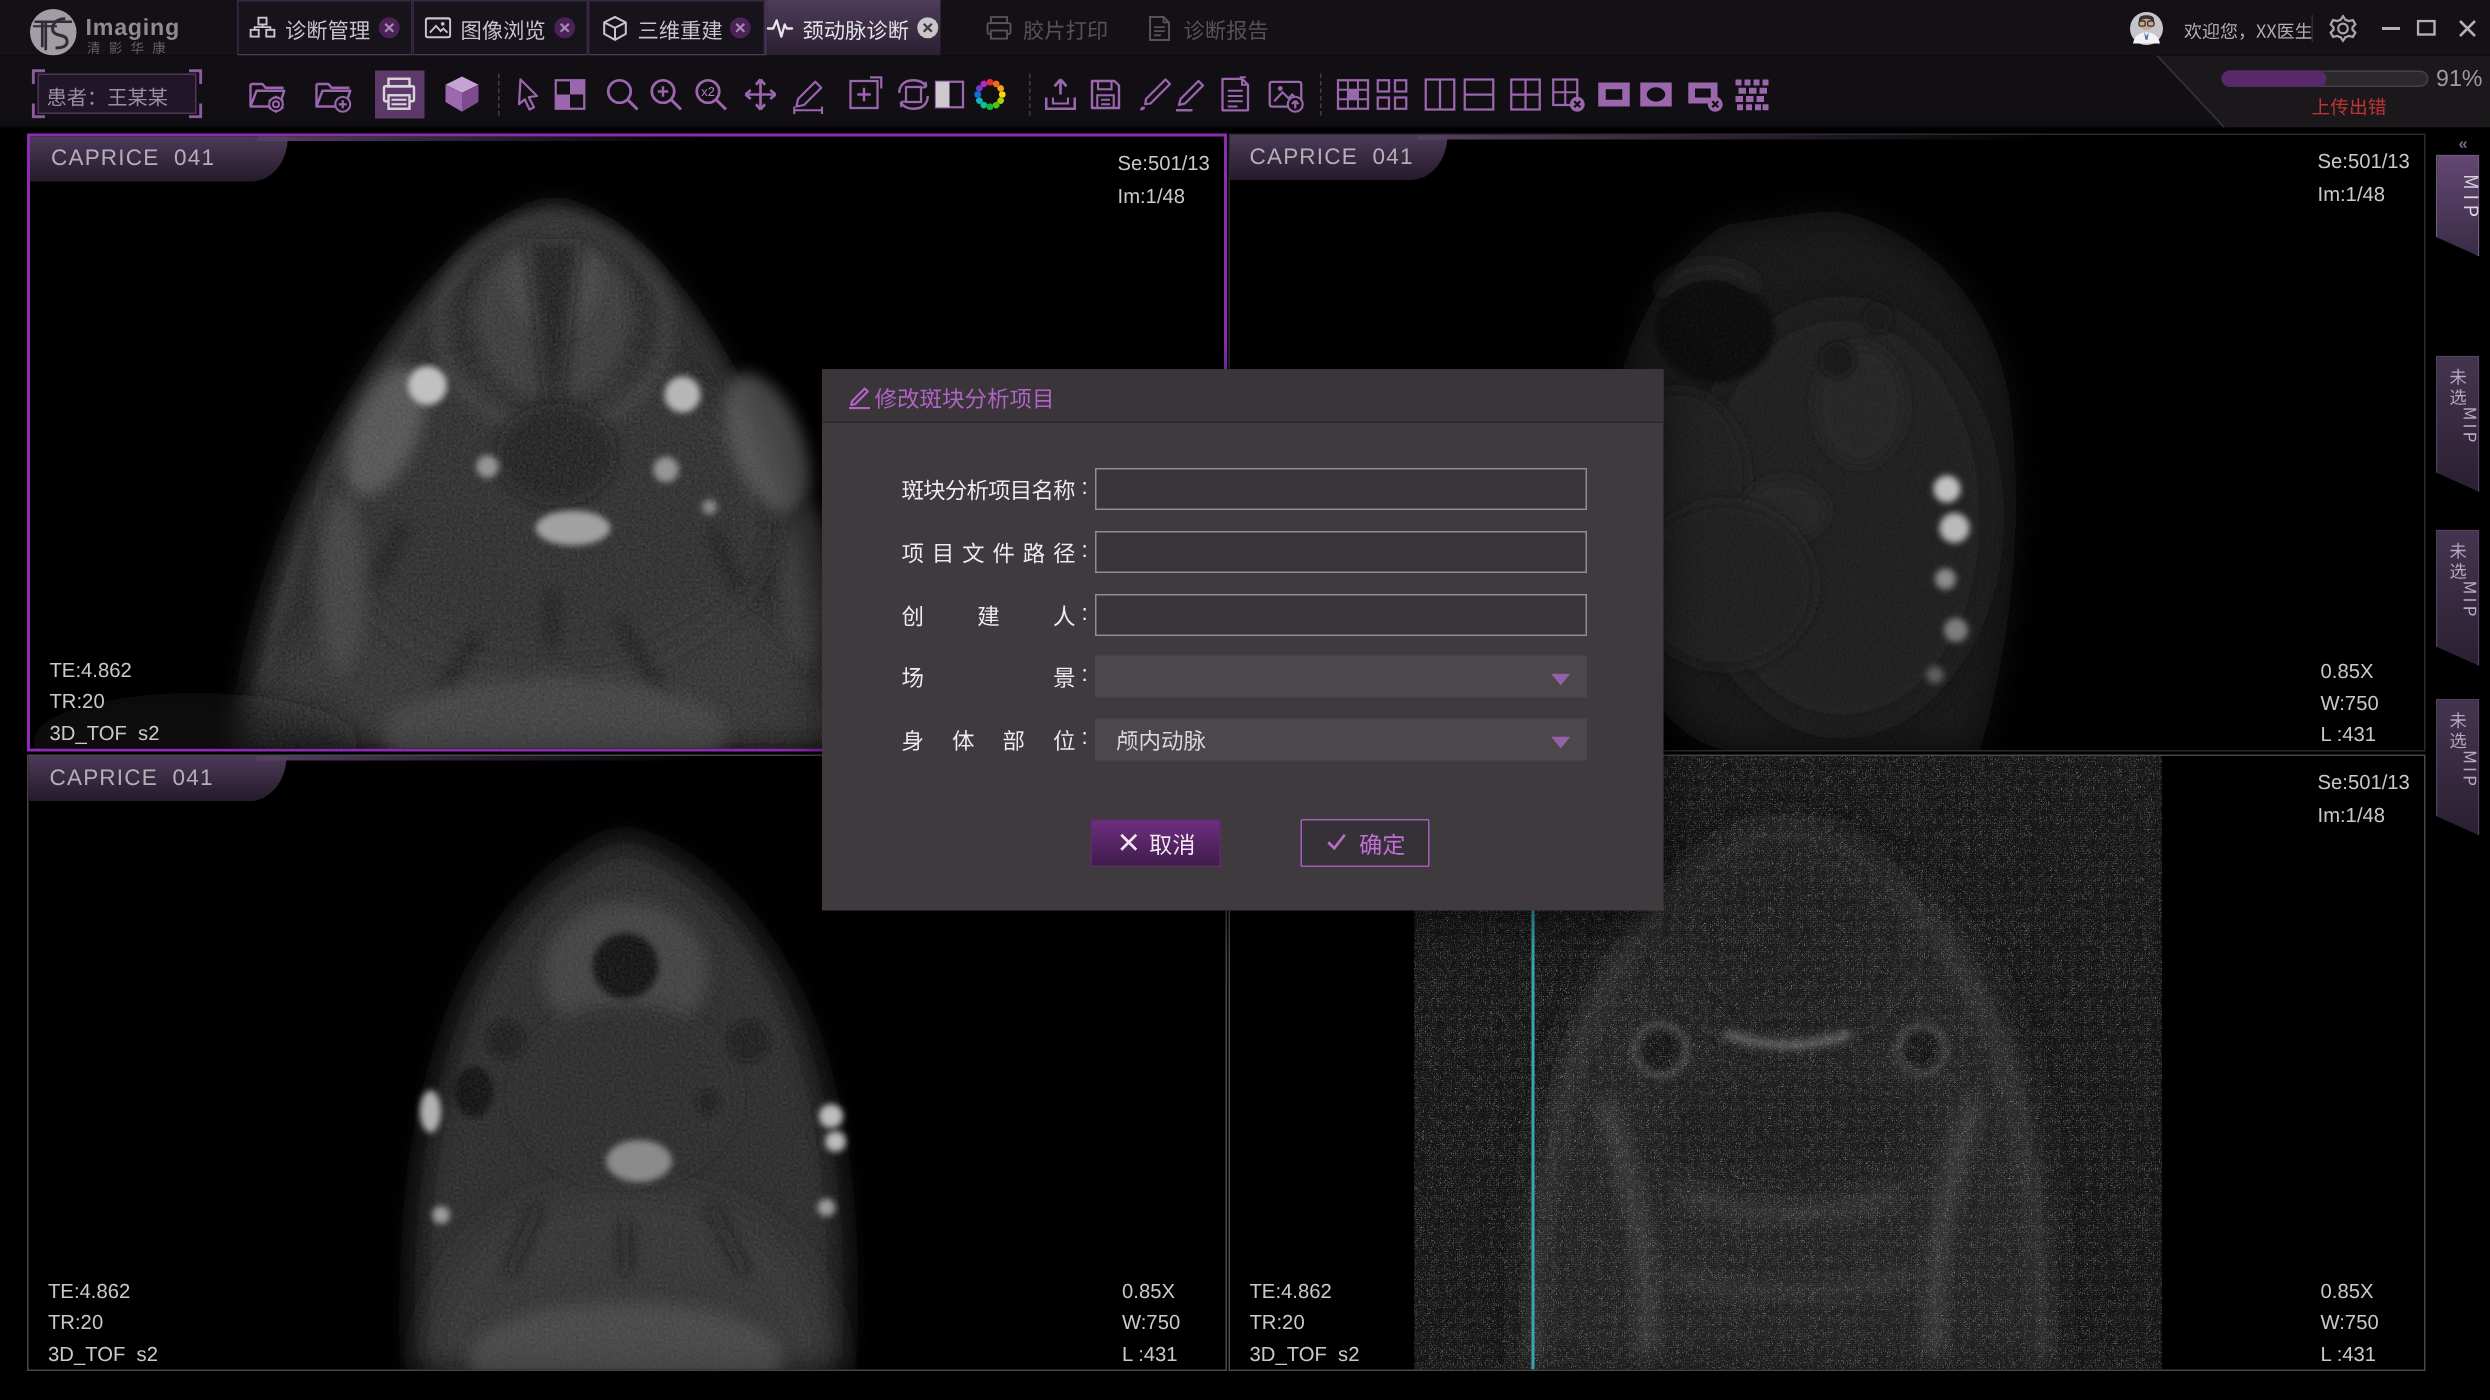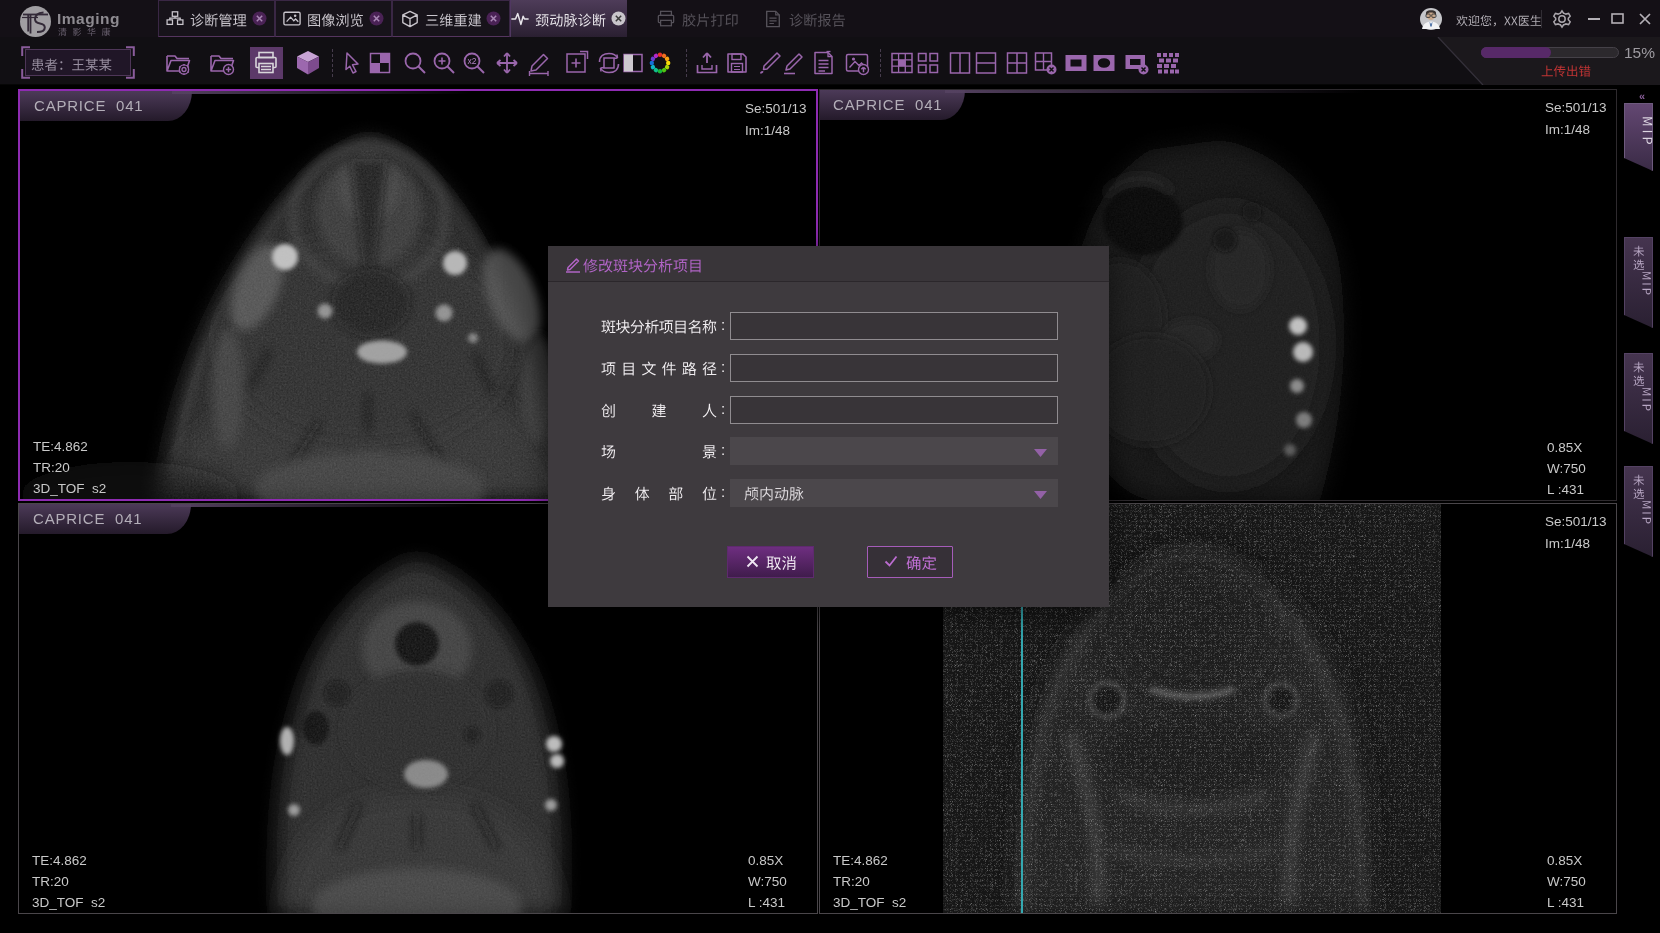--- a/index.html
+++ b/index.html
@@ -346,21 +346,21 @@
       <rect x="10" y="19.5" width="4" height="4"></rect>
       <rect x="16" y="19.5" width="4" height="4"></rect>
       <rect x="21" y="19.5" width="4" height="4"></rect>
     </g>
   </svg>
 <div class="ab" style="left:331.5px;top:49px;width:0;height:28px;border-left:1px dashed #463c4c"></div>
 <div class="ab" style="left:686.0px;top:49px;width:0;height:28px;border-left:1px dashed #463c4c"></div>
 <div class="ab" style="left:880.0px;top:49px;width:0;height:28px;border-left:1px dashed #463c4c"></div>
 <div class="ab" style="left:1481px;top:47px;width:138px;height:11px;border-radius:6px;background:#2c292d;border:1px solid #454148"></div>
 <div class="ab" style="left:1481px;top:47px;width:70px;height:11px;border-radius:6px;background:#572968"></div>
-<div style="position:absolute;top:44.0px;font:15.5px 'Liberation Sans',sans-serif;color:#9d9aa0;white-space:nowrap;line-height:1.15;right:5.0px">15%</div>
+<div style="position:absolute;top:44.0px;font:15.5px 'Liberation Sans',sans-serif;color:#9d9aa0;white-space:nowrap;line-height:1.15;right:5.0px">91%</div>
 <div style="position:absolute;left:1541.0px;top:63.0px;width:52px;height:17px">
     <svg style="position:absolute;left:0.0px;top:0;overflow:visible" width="52" height="19" fill="#c13434">
       <path transform="translate(0.0,12.8) scale(0.01250)" d="M427 -825V-43H51V32H950V-43H506V-441H881V-516H506V-825Z"></path>
       <path transform="translate(12.5,12.8) scale(0.01250)" d="M266 -836C210 -684 116 -534 18 -437C31 -420 52 -381 60 -363C94 -398 128 -440 160 -485V78H232V-597C272 -666 308 -741 337 -815ZM468 -125C563 -67 676 23 731 80L787 24C760 -3 721 -35 677 -68C754 -151 838 -246 899 -317L846 -350L834 -345H513L549 -464H954V-535H569L602 -654H908V-724H621L647 -825L573 -835L545 -724H348V-654H526L493 -535H291V-464H472C451 -393 429 -327 411 -275H769C725 -225 671 -164 619 -109C587 -131 554 -152 523 -171Z"></path>
       <path transform="translate(25.0,12.8) scale(0.01250)" d="M104 -341V21H814V78H895V-341H814V-54H539V-404H855V-750H774V-477H539V-839H457V-477H228V-749H150V-404H457V-54H187V-341Z"></path>
       <path transform="translate(37.5,12.8) scale(0.01250)" d="M178 -837C148 -745 97 -657 37 -597C50 -582 69 -545 75 -530C107 -563 137 -604 164 -649H401V-720H203C218 -752 232 -785 243 -818ZM62 -344V-275H202V-77C202 -34 172 -6 154 4C167 19 184 50 190 67C206 51 232 34 400 -60C395 -75 388 -104 386 -124L271 -64V-275H408V-344H271V-479H386V-547H106V-479H202V-344ZM749 -840V-708H610V-840H542V-708H444V-642H542V-510H420V-442H958V-510H818V-642H935V-708H818V-840ZM610 -642H749V-510H610ZM547 -133H820V-27H547ZM547 -194V-297H820V-194ZM478 -361V78H547V35H820V74H891V-361Z"></path>
     </svg>
   </div>
 <div class="ab" style="left:18px;top:89px;width:800px;height:412px;background:#000;border:2px solid #8e2bb2"></div>
 <div class="ab" style="left:819px;top:89px;width:798px;height:412px;background:#000;border:1px solid #2e2a2e"></div>

